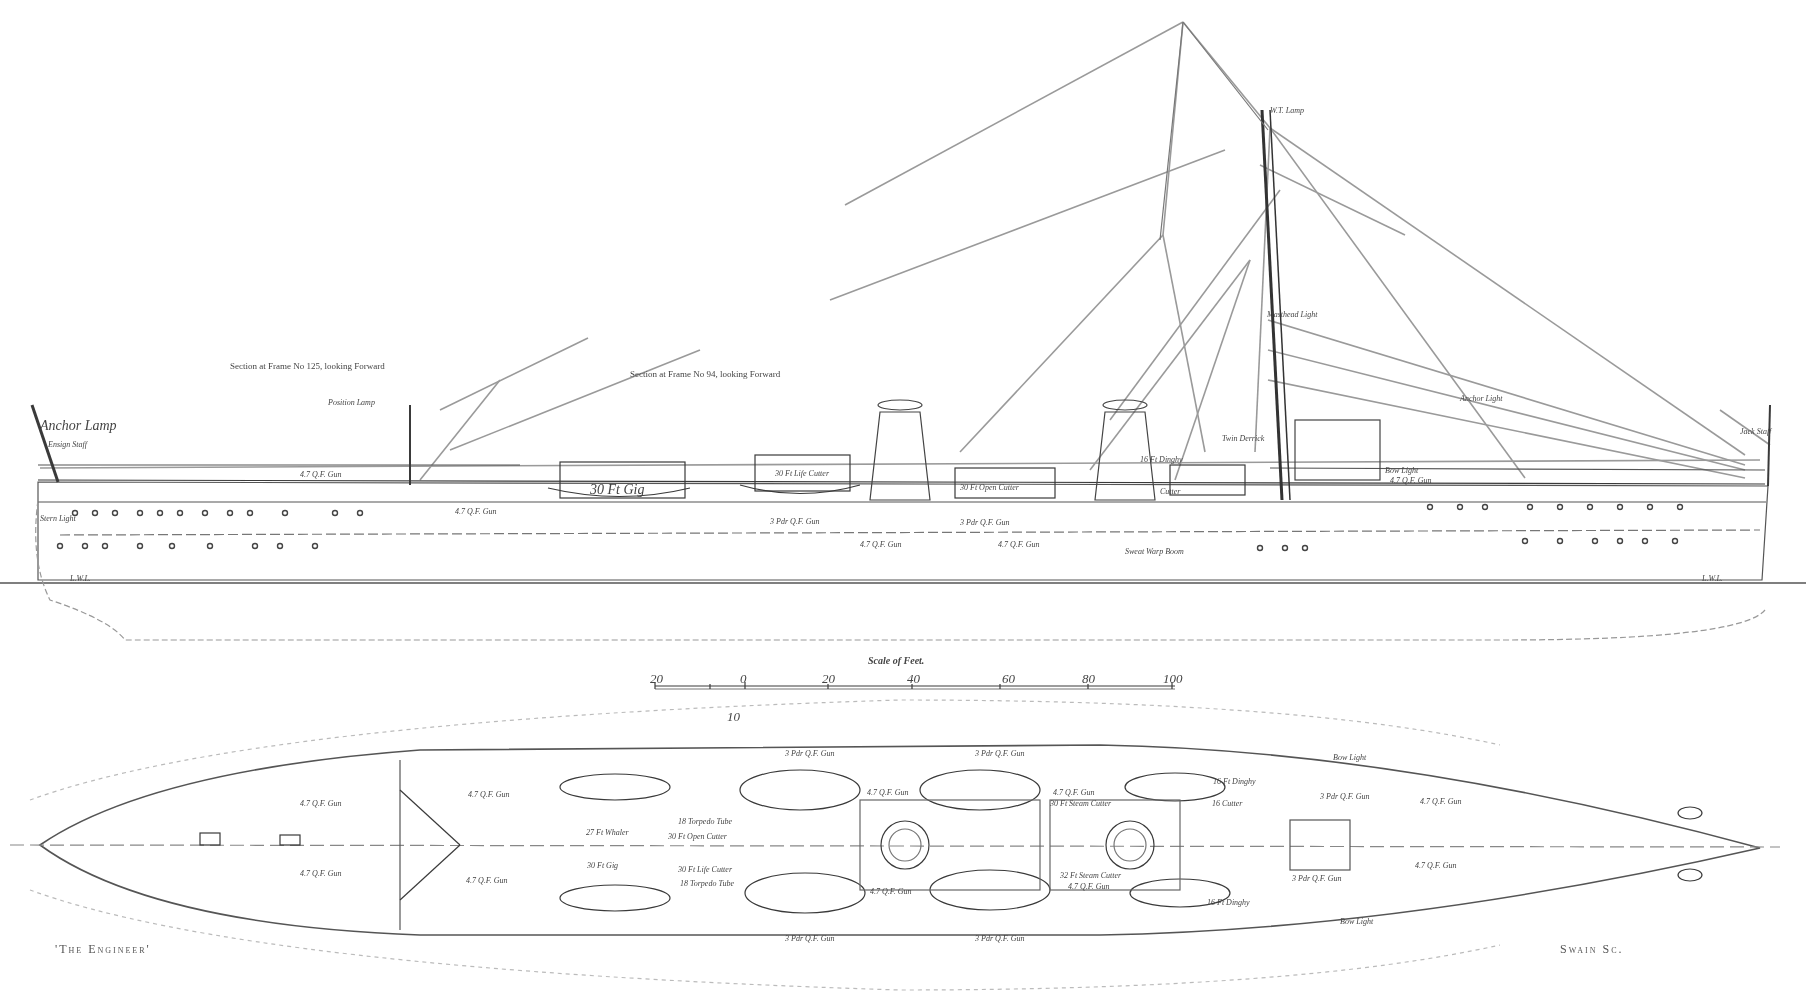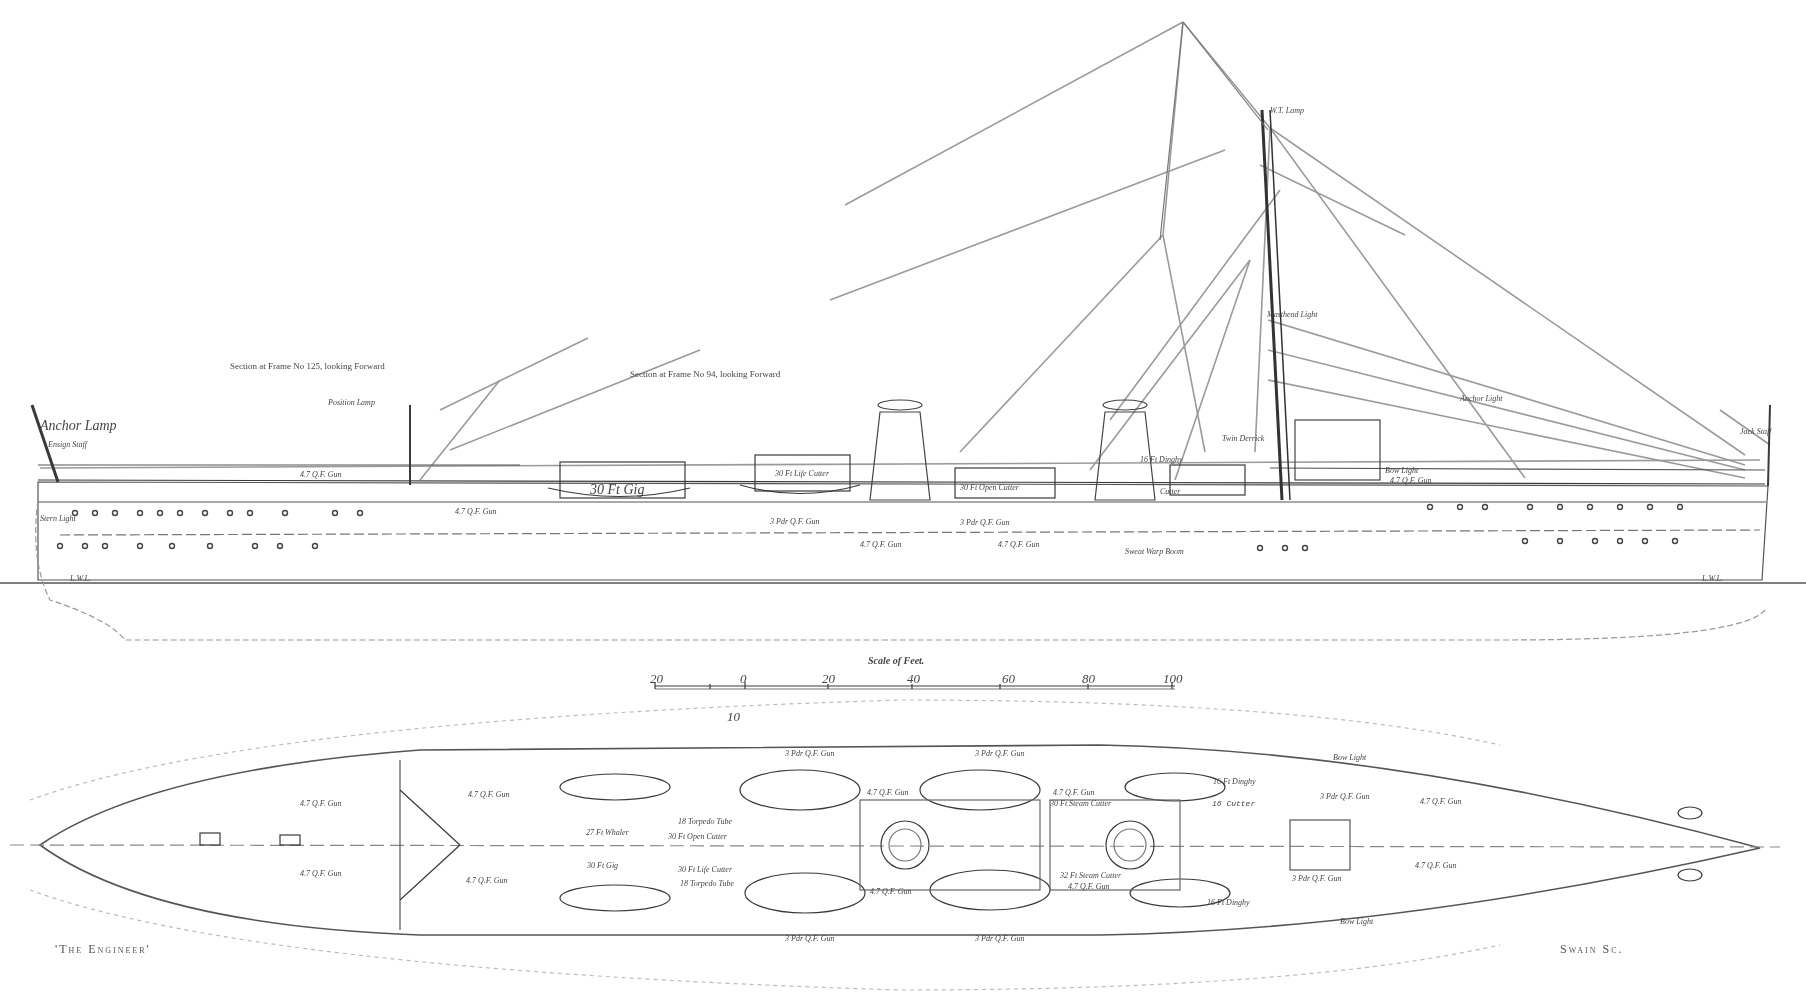--- a/index.html
+++ b/index.html
@@ -227,21 +227,21 @@
 <div class="lbl sm" style="left:680px;top:880px;">18 Torpedo Tube</div>
 <div class="lbl sm" style="left:785px;top:750px;">3 Pdr Q.F. Gun</div>
 <div class="lbl sm" style="left:975px;top:750px;">3 Pdr Q.F. Gun</div>
 <div class="lbl sm" style="left:867px;top:789px;">4.7 Q.F. Gun</div>
 <div class="lbl sm" style="left:870px;top:888px;">4.7 Q.F. Gun</div>
 <div class="lbl sm" style="left:1053px;top:789px;">4.7 Q.F. Gun</div>
 <div class="lbl sm" style="left:1050px;top:800px;">30 Ft Steam Cutter</div>
 <div class="lbl sm" style="left:1060px;top:872px;">32 Ft Steam Cutter</div>
 <div class="lbl sm" style="left:1068px;top:883px;">4.7 Q.F. Gun</div>
 <div class="lbl sm" style="left:1213px;top:778px;">16 Ft Dinghy</div>
-<div class="lbl sm" style="left:1212px;top:800px;font-family:Liberation Mono, monospace;">16 Cutter</div>
+<div class="lbl sm" style="left:1212px;top:800px;">16 Cutter</div>
 <div class="lbl sm" style="left:1207px;top:899px;">16 Ft Dinghy</div>
 <div class="lbl sm" style="left:785px;top:935px;">3 Pdr Q.F. Gun</div>
 <div class="lbl sm" style="left:975px;top:935px;">3 Pdr Q.F. Gun</div>
 <div class="lbl sm" style="left:1333px;top:754px;">Bow Light</div>
 <div class="lbl sm" style="left:1340px;top:918px;">Bow Light</div>
 <div class="lbl sm" style="left:1320px;top:793px;">3 Pdr Q.F. Gun</div>
 <div class="lbl sm" style="left:1292px;top:875px;">3 Pdr Q.F. Gun</div>
 <div class="lbl sm" style="left:1420px;top:798px;">4.7 Q.F. Gun</div>
 <div class="lbl sm" style="left:1415px;top:862px;">4.7 Q.F. Gun</div>
 

